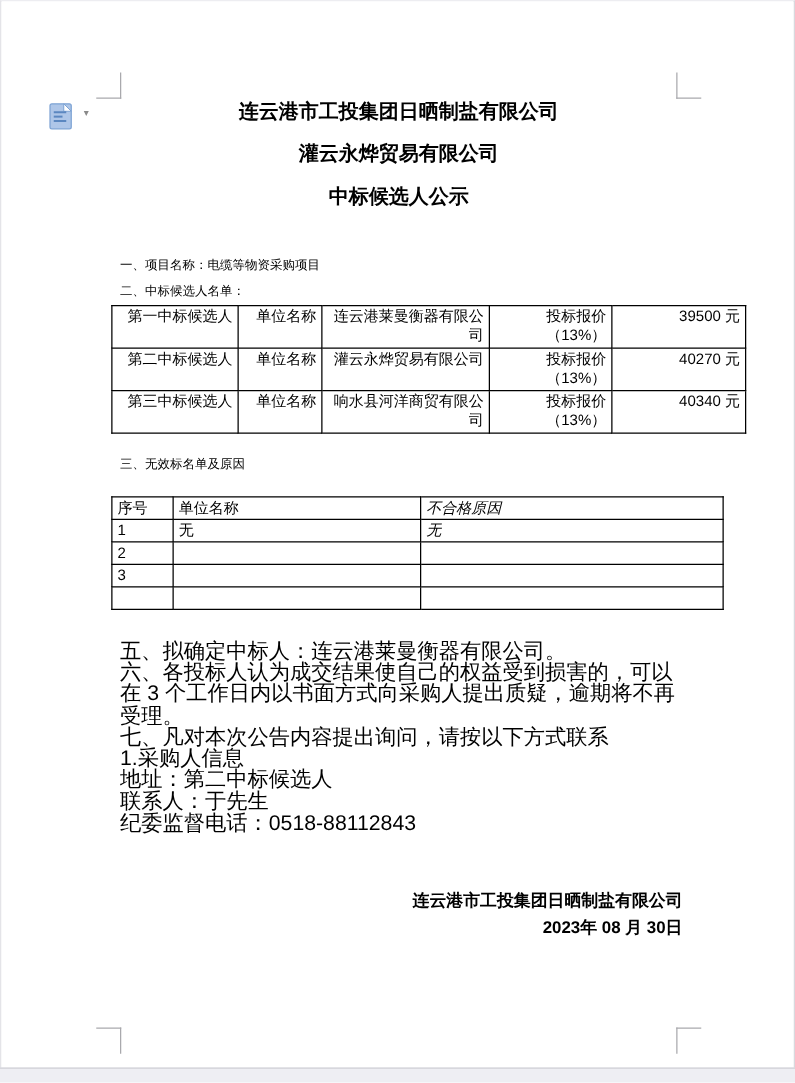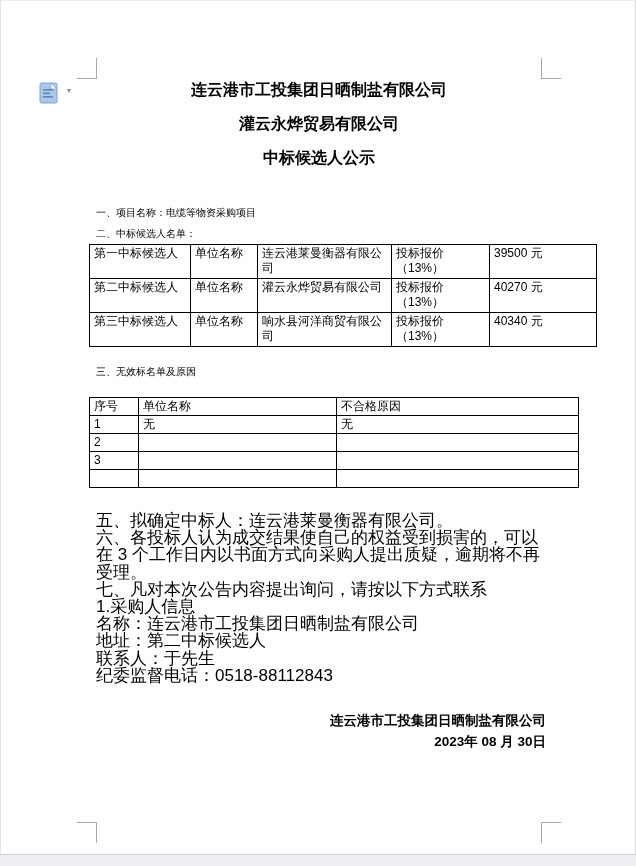--- a/index.html
+++ b/index.html
@@ -42,32 +42,32 @@
     position:absolute;left:95px;width:460px;
     font-size:10px;line-height:15px;white-space:nowrap;
   }
   #sec1{top:204px;}
   #sec2{top:225px;}
   #sec3{top:363px;font-family:Liberation Serif, serif;}
 
   table{border-collapse:collapse;position:absolute;table-layout:fixed;}
   td{border:1px solid #000;font-size:12px;line-height:15px;
      padding:1px 4px;vertical-align:top;overflow:hidden;}
-  #candidates-table{left:88px;top:243px;width:462px;}
+  #candidates-table{left:88px;top:243px;width:462px;text-align:right;}
   #candidates-table td{height:31px;}
   #candidates-table .c0{width:92px;}
   #candidates-table .c1{width:58px;}
   #candidates-table .c2{width:125px;}
   #candidates-table .c3{width:89px;}
   #candidates-table .c4{width:98px;margin-left:12px;}
   #invalid-table{left:88px;top:396px;width:462px;}
   #invalid-table td{height:15px;}
   #invalid-table .c0{width:40px;}
   #invalid-table .c1{width:189px;}
-  #invalid-table .c2{width:233px;}
+  #invalid-table .c2{width:233px;font-style:italic;}
 
   .body-block{
     position:absolute;left:95px;top:511px;width:458px;
     font-size:17px;line-height:17.2px;
   }
   .body-block p{margin:0;}
 
   .signature{
     position:absolute;left:95px;top:709px;width:450px;text-align:right;
     font-weight:bold;font-size:13.5px;line-height:21px;
@@ -161,21 +161,20 @@
       <td class="c2"></td>
     </tr>
   </tbody>
     </table>
 
   <div class="body-block">
     <p>五、拟确定中标人：连云港莱曼衡器有限公司。</p>
     <p>六、各投标人认为成交结果使自己的权益受到损害的，可以在 3 个工作日内以书面方式向采购人提出质疑，逾期将不再受理。</p>
     <p>七、凡对本次公告内容提出询问，请按以下方式联系</p>
     <p>1.采购人信息</p>
-    <p>名称：连云港市工投集团日晒制盐有限公司</p>
     <p>地址：第二中标候选人</p>
     <p>联系人：于先生</p>
     <p>纪委监督电话：0518-88112843</p>
   </div>
 
   <div class="signature">
     <div>连云港市工投集团日晒制盐有限公司</div>
     <div>2023年 08 月 30日</div>
   </div>
 

